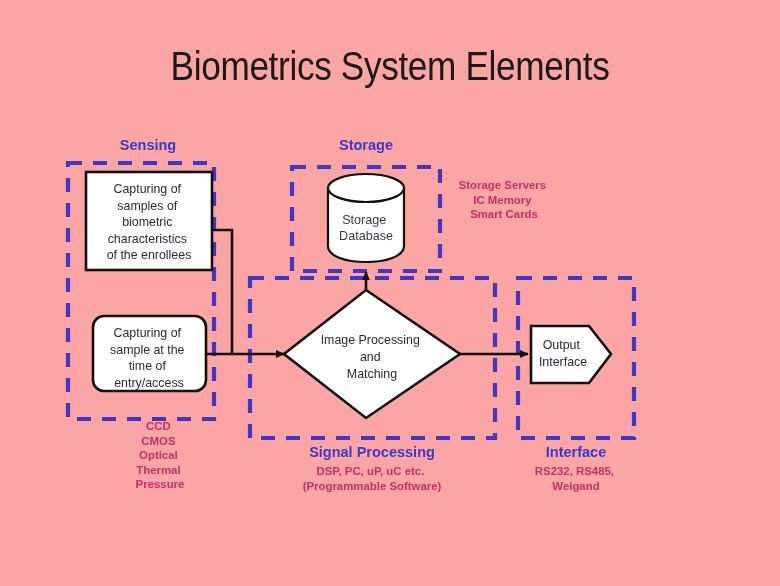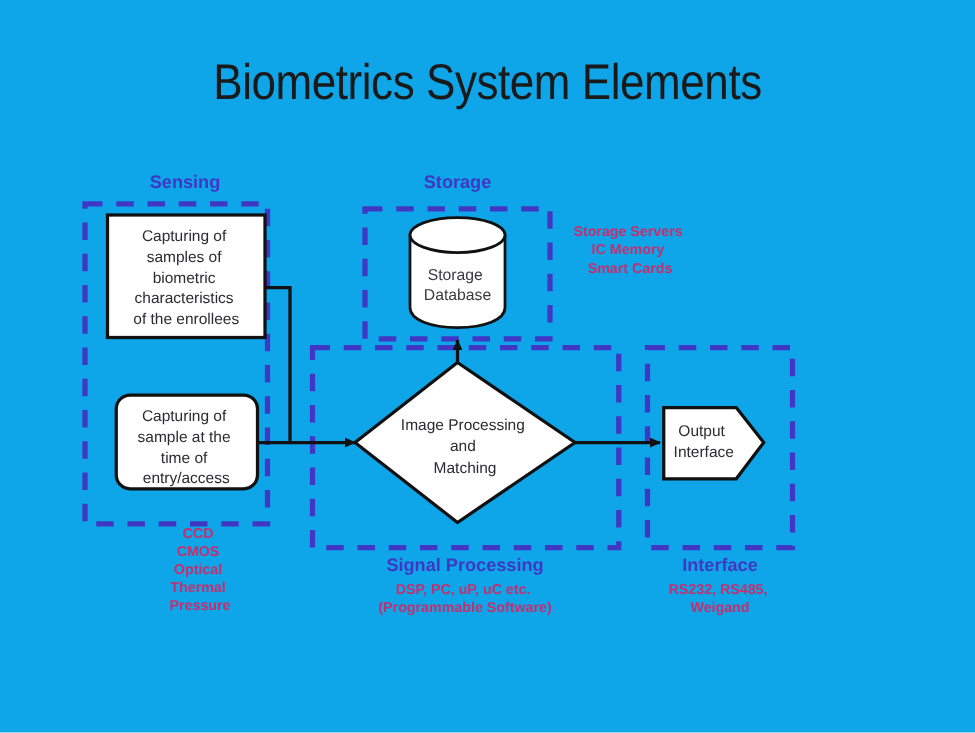--- a/index.html
+++ b/index.html
@@ -11,21 +11,21 @@
     width: 780px;
     height: 586px;
     font-family: "Liberation Sans", sans-serif;
     overflow: hidden;
     position: relative;
   }
   #stage {
     position: relative;
     width: 780px;
     height: 586px;
-    background: #0ea5e9;
+    background: #fca5a5;
   }
   #title {
     position: absolute;
     left: 0;
     top: 44px;
     width: 780px;
     text-align: center;
     font-family: "Liberation Sans", sans-serif;
     font-size: 40px;
     font-weight: 400;

